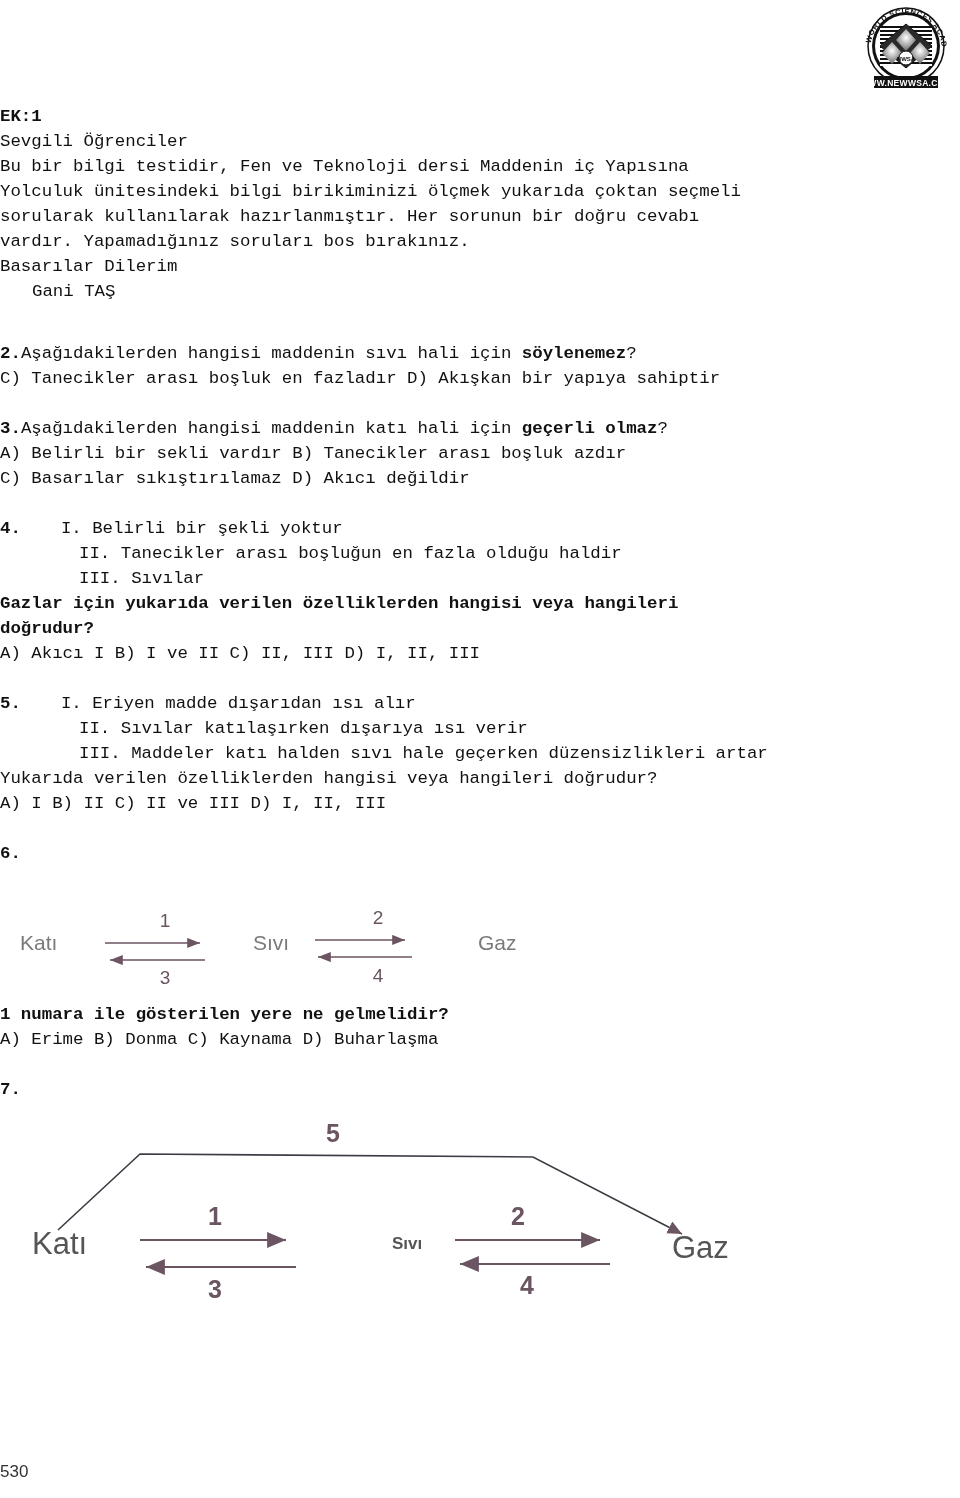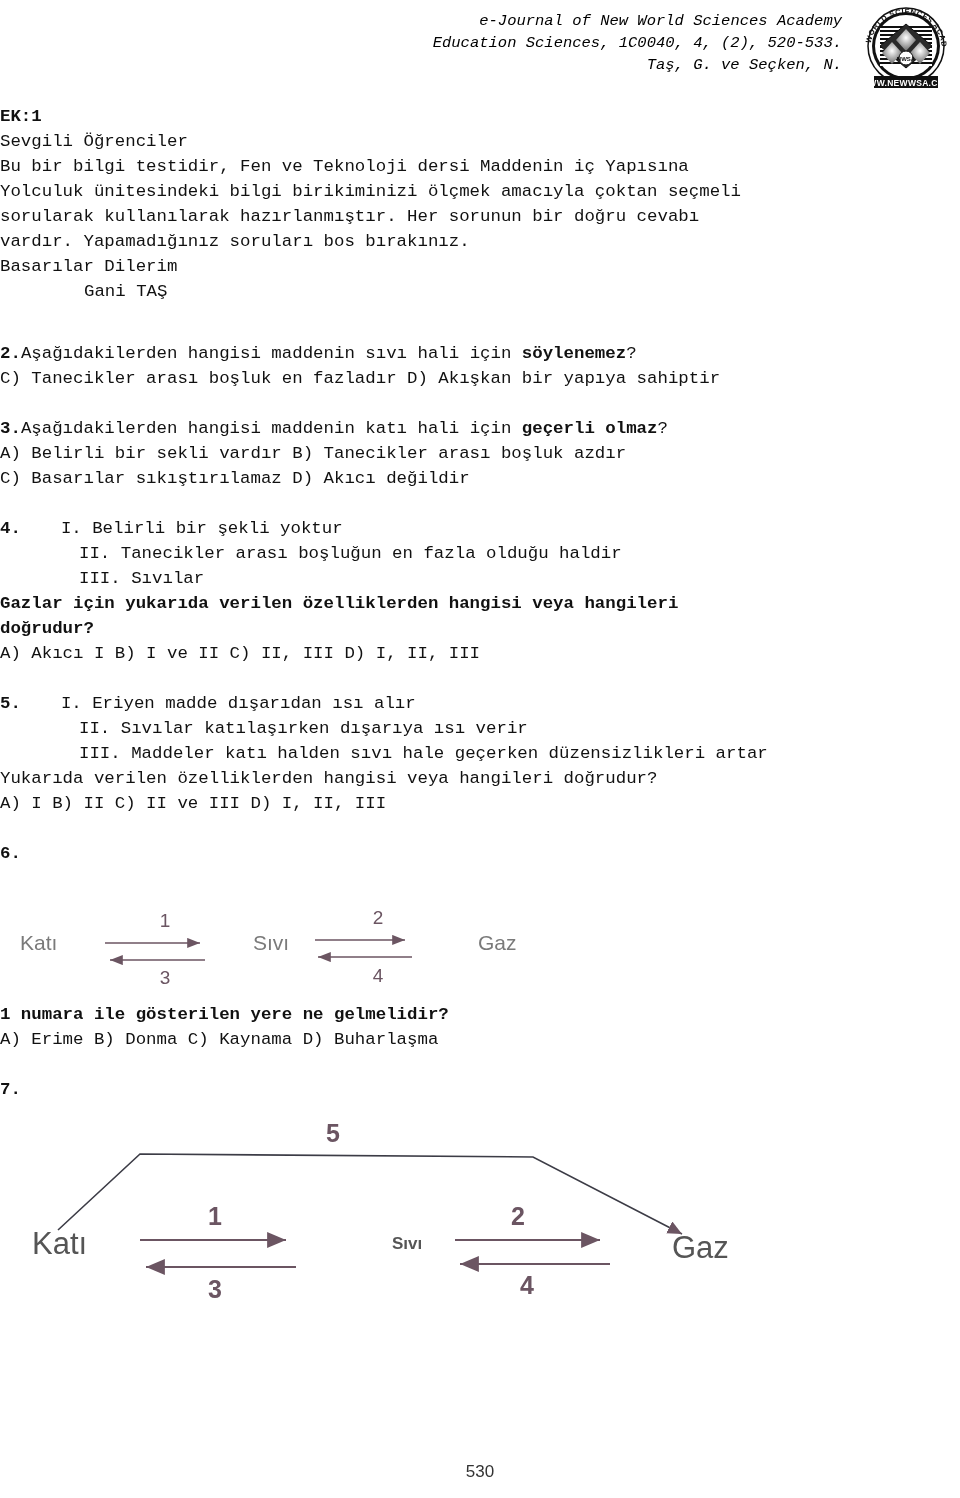--- a/index.html
+++ b/index.html
@@ -80,35 +80,30 @@
     margin-top: 10px;
   }
   .diagram-one svg, .diagram-two svg { display: block; }
 
   
   .footer {
     position: absolute;
     left: 0;
     bottom: 16px;
     width: 960px;
-    text-align: center;
+    text-align: left;
     font-family: "Liberation Sans", sans-serif;
     font-size: 17px;
     color: #333;
   }
 </style>
 </head>
 <body>
 
 <div class="page-header">
-  <div class="header-text">
-    <span class="header-line">e-Journal of New World Sciences Academy</span>
-    <span class="header-line">Education Sciences, 1C0040, 4, (2), 520-533.</span>
-    <span class="header-line">Taş, G. ve Seçken, N.</span>
-  </div>
 
   <div class="logo">
     <svg width="96" height="92" viewBox="0 0 96 92" xmlns="http://www.w3.org/2000/svg">
       <defs>
         <path id="arcTop" d="M 12,48 A 36,36 0 0 1 84,48"></path>
         <path id="arcBot" d="M 14,50 A 34,34 0 0 0 82,50"></path>
         <pattern id="stripes" width="4" height="4" patternUnits="userSpaceOnUse" patternTransform="rotate(0)">
           <rect width="4" height="2" fill="#111"></rect>
           <rect y="2" width="4" height="2" fill="#fff"></rect>
         </pattern>
@@ -136,25 +131,25 @@
       <text x="48" y="83.5" font-family="'Liberation Sans',sans-serif" font-size="8.5" font-weight="bold" text-anchor="middle" fill="#ffffff" letter-spacing="0.3">WWW.NEWWSA.COM</text>
     </svg>
   </div>
 </div>
 
 <div class="content">
 
   <div class="tline bold">EK:1</div>
   <div class="tline">Sevgili Öğrenciler</div>
   <div class="tline">Bu bir bilgi testidir, Fen ve Teknoloji dersi Maddenin iç Yapısına</div>
-  <div class="tline">Yolculuk ünitesindeki bilgi birikiminizi ölçmek amacıyla çoktan seçmeli</div>
+  <div class="tline">Yolculuk ünitesindeki bilgi birikiminizi ölçmek yukarıda çoktan seçmeli</div>
   <div class="tline">sorularak kullanılarak hazırlanmıştır. Her sorunun bir doğru cevabı</div>
   <div class="tline">vardır. Yapamadığınız soruları bos bırakınız.</div>
   <div class="tline">Basarılar Dilerim</div>
-  <div class="tline" style="padding-left:84px">Gani TAŞ</div>
+  <div class="tline" style="padding-left:32px">Gani TAŞ</div>
 
   <div class="gap-sm"></div>
 
 
 
   <div class="gap"></div>
 
   <div>
     <div class="tline"><span class="b">2.</span><span>Aşağıdakilerden hangisi maddenin sıvı hali için </span><span class="b">söylenemez</span><span>?</span></div>
     <div class="tline">C) Tanecikler arası boşluk en fazladır D) Akışkan bir yapıya sahiptir</div>

